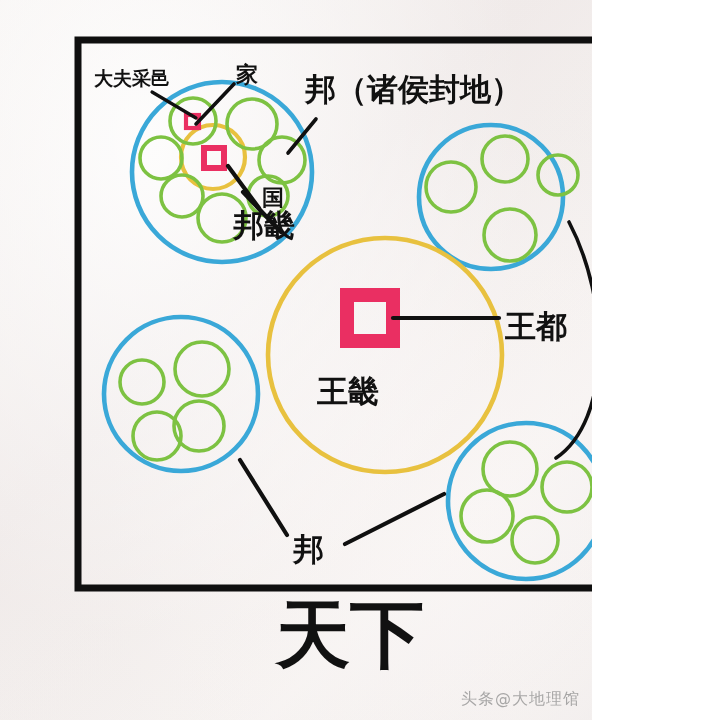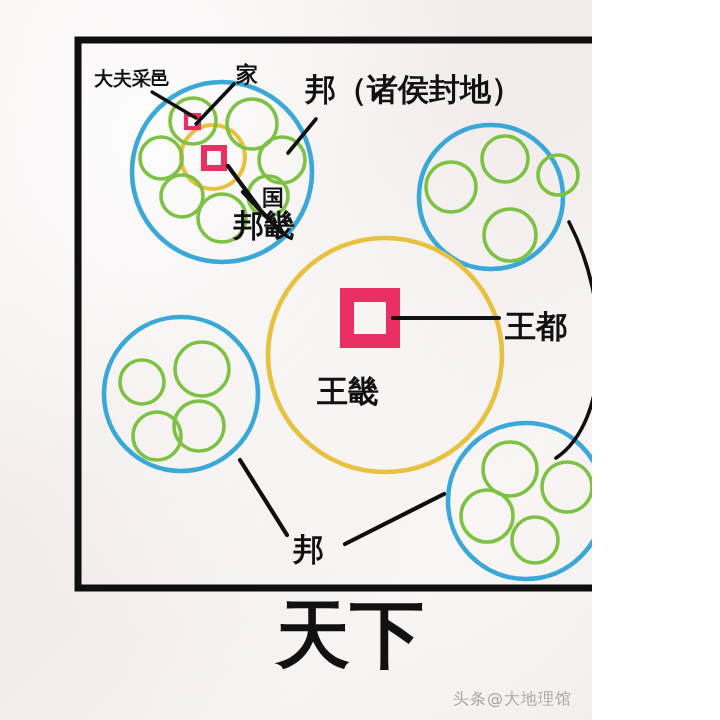--- a/index.html
+++ b/index.html
@@ -38,21 +38,21 @@
   .lbl-med   { font-size: 22px; }
   .lbl-big   { font-size: 31px; }
   .lbl-title { font-size: 74px; }
   .leader {
     stroke: #101010;
     fill: none;
     stroke-linecap: round;
   }
   .watermark {
     position: absolute;
-    right: 20px;
+    right: 12px;
     bottom: 10px;
     font-size: 16px;
     color: #8e8e8e;
     opacity: 0.75;
     letter-spacing: 1px;
     font-family: "DejaVu Sans", "Liberation Sans", sans-serif;
     white-space: nowrap;
   }
 </style>
 </head>

